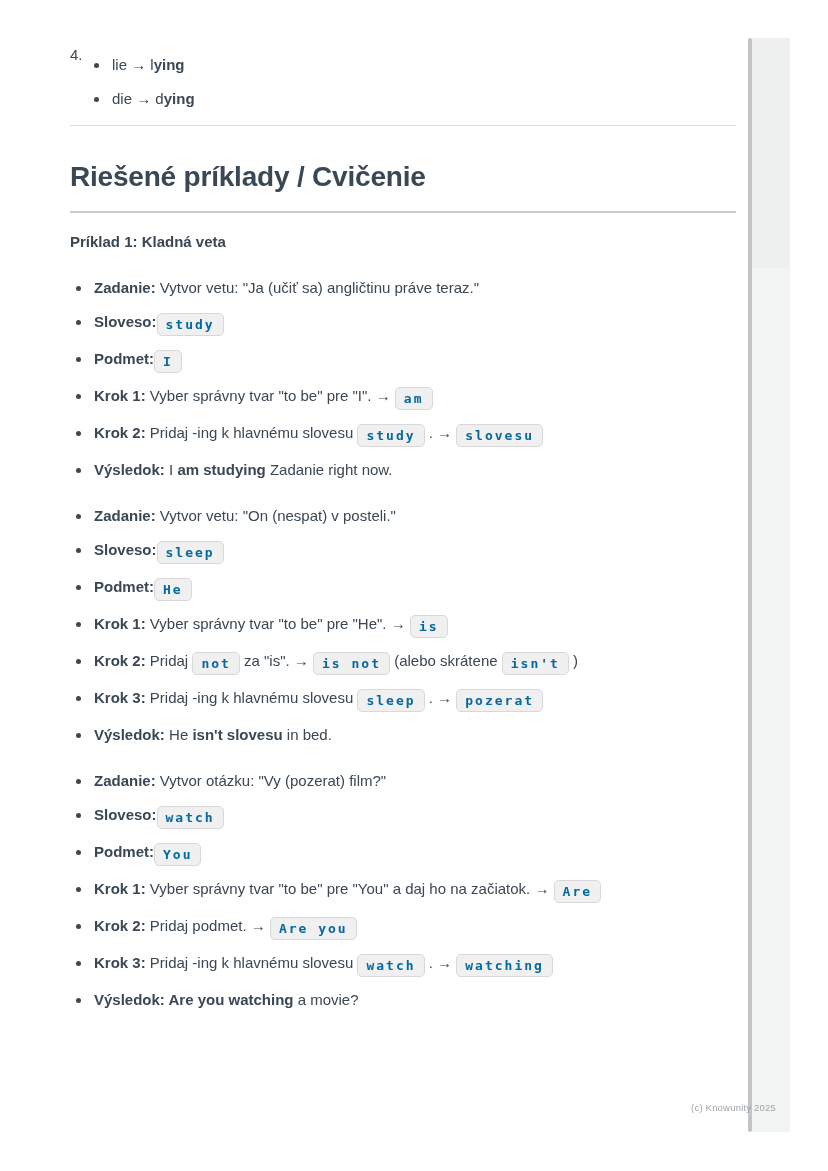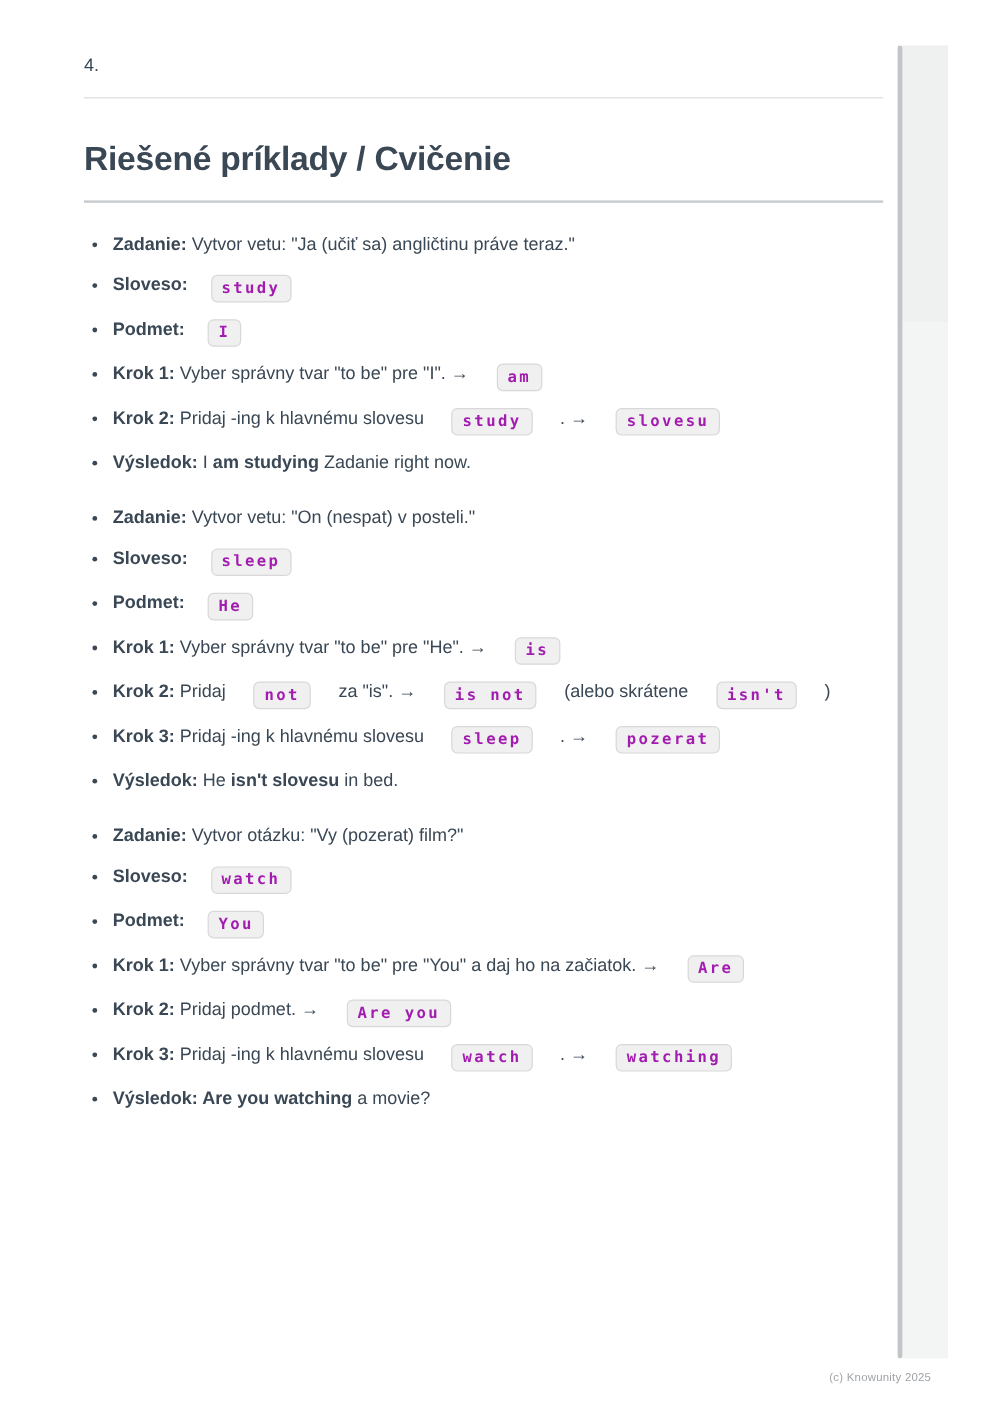--- a/index.html
+++ b/index.html
@@ -60,69 +60,74 @@
     display: inline-block;
     font-family: "DejaVu Sans Mono", "Liberation Mono", monospace;
     font-size: 13px;
     font-weight: bold;
     line-height: 15px;
     letter-spacing: 2px;
     background: var(--chip-bg);
     border: 1px solid var(--chip-border);
     border-radius: 5px;
     padding: 3px 8px;
-    margin: 0 19px;
+    margin: 0 0;
     vertical-align: -2px;
-    color: #a21caf;
+    color: #0369a1;
   }
   .scroll-thumb {
     position: absolute;
     left: 748px; top: 38px;
     width: 4px; height: 1094px;
     background: var(--thumb);
     border-radius: 2px;
     z-index: 2;
   }
   .scroll-track {
     position: absolute;
     left: 752px; top: 38px;
     width: 38px; height: 1094px;
     background: var(--track);
     z-index: 1;
   }
   .scroll-track-top { width: 100%; height: 230px; background: var(--track-top); }
   .copyright {
     position: absolute;
-    top: 1143px; right: 52px;
+    top: 1102px; right: 52px;
     font-size: 9.5px;
     line-height: 12px;
     color: var(--muted);
     z-index: 3;
     letter-spacing: 0.2px;
     text-align: right;
   }
 </style>
 </head>
 <body>
 
 <div class="content">
 
   <div class="numbered-item">
     <span class="num">4.</span>
     <div class="numbered-body">
+      <ul id="intro-list">
+          <li><span>lie → l</span><strong>ying</strong></li>
+          <li><span>die → d</span><strong>ying</strong></li>
+        </ul>
     </div>
   </div>
 
   <hr class="sep">
 
   <h1 class="section-title">Riešené príklady / Cvičenie</h1>
 
 
   <div id="examples">
       <div class="example">
+        <p class="example-title">Príklad 1: Kladná veta</p>
         <ul>
           <li><strong>Zadanie:</strong><span> Vytvor vetu: "Ja (učiť sa) angličtinu práve teraz."</span></li>
           <li><strong>Sloveso:</strong><code class="chip">study</code></li>
           <li><strong>Podmet:</strong><code class="chip">I</code></li>
           <li><strong>Krok 1:</strong><span> Vyber správny tvar "to be" pre "I". → </span><code class="chip">am</code></li>
           <li><strong>Krok 2:</strong><span> Pridaj -ing k hlavnému slovesu </span><code class="chip">study</code><span> . → </span><code class="chip">slovesu</code></li>
           <li><strong>Výsledok:</strong><span> I </span><strong>am studying</strong><span> Zadanie right now.</span></li>
         </ul>
       </div>
       <div class="example">

